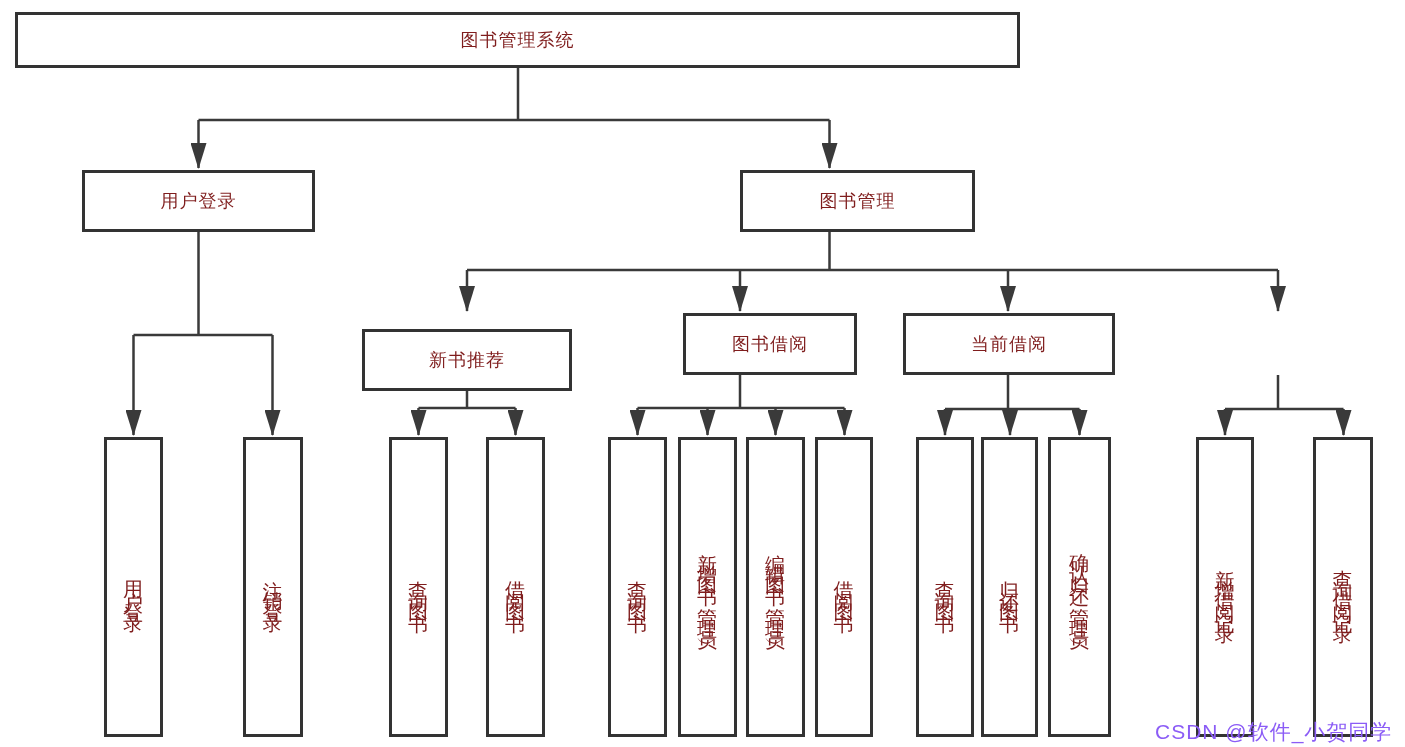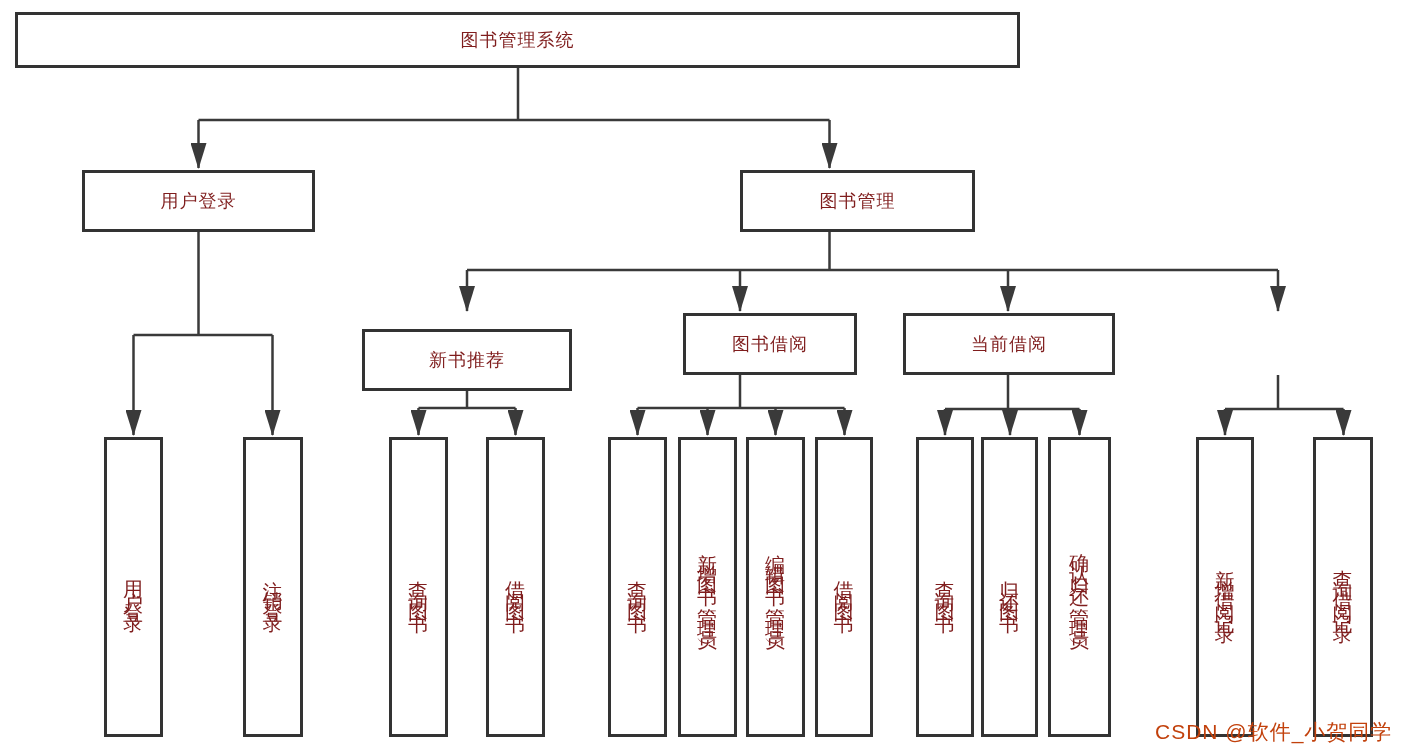--- a/index.html
+++ b/index.html
@@ -43,21 +43,21 @@
     text-orientation: mixed;
     font-size: 20px;
     letter-spacing: 11px;
     line-height: 1;
   }
   .watermark {
     position: absolute;
     left: 1155px;
     top: 718px;
     font-size: 21px;
-    color: #c2410c;
+    color: #8b5cf6;
     letter-spacing: 1px;
     white-space: nowrap;
     z-index: 5;
   }
 </style>
 </head>
 <body>
 
 <div class="canvas">
 

